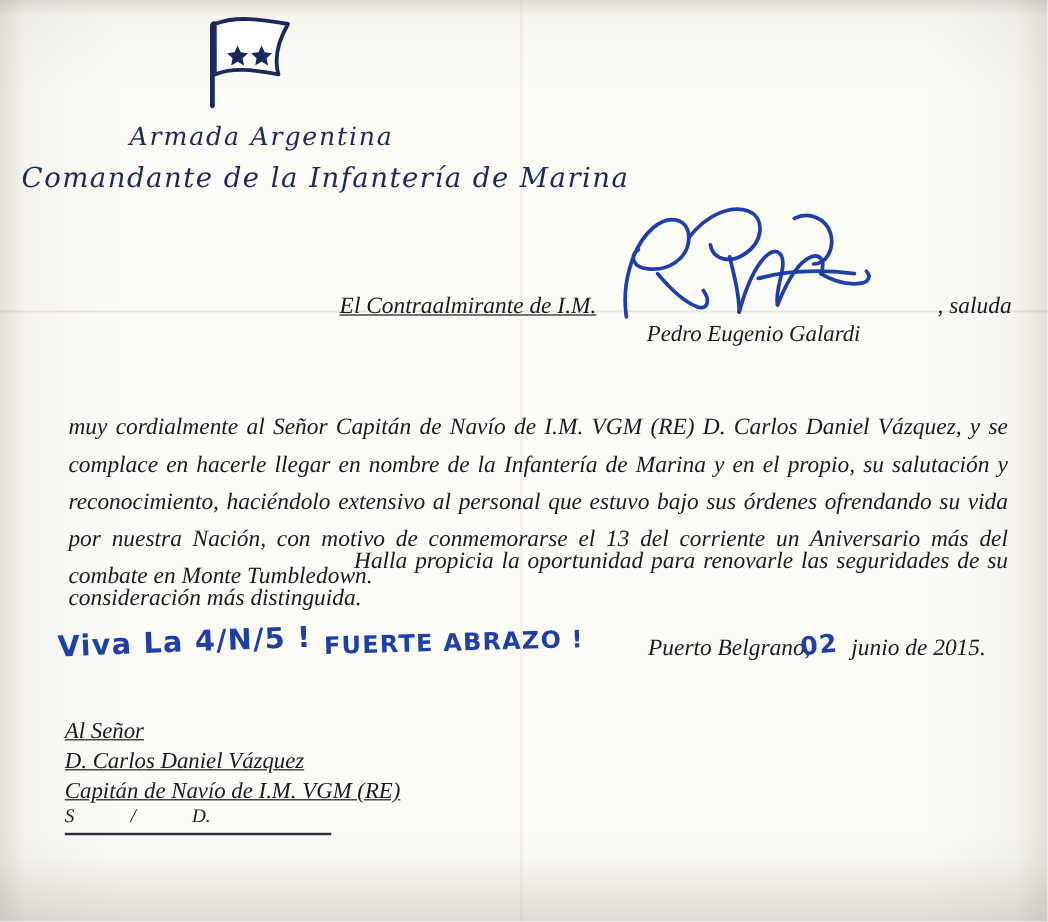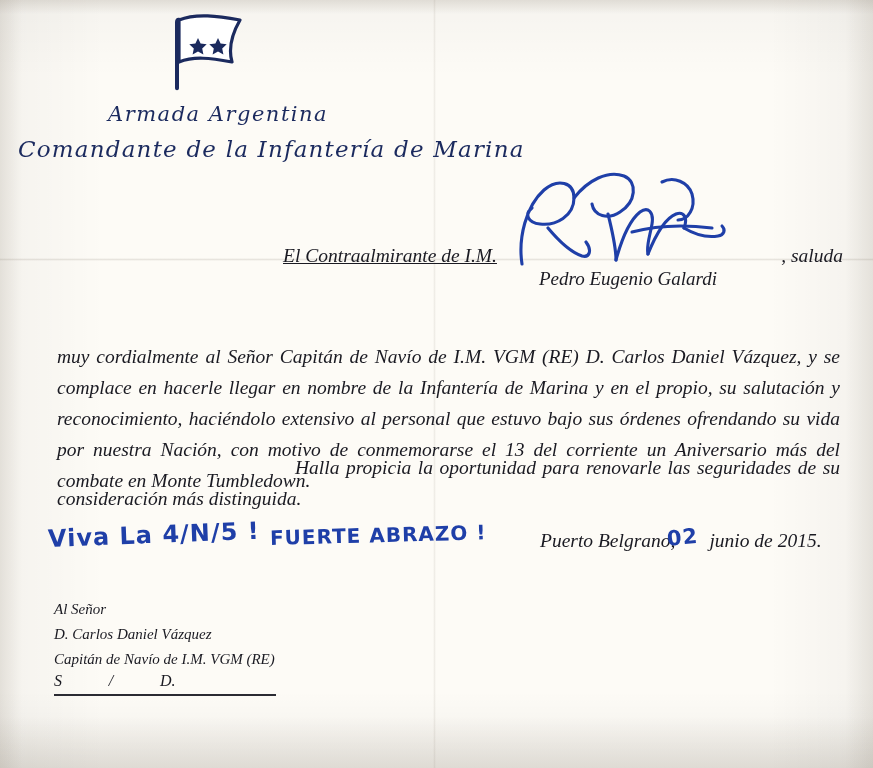--- a/index.html
+++ b/index.html
@@ -147,23 +147,24 @@
     white-space: nowrap;
   }
 
   
   #addressee {
     position: absolute;
     left: 54px;
     top: 597px;
     font-family: "Liberation Serif", serif;
     font-style: italic;
-    font-size: 15px;
+    font-size: 19px;
     color: #1a1a22;
     line-height: 25px;
+    text-decoration: underline;
   }
   #addressee div { white-space: nowrap; }
 
   #ref-line {
     position: absolute;
     left: 54px;
     top: 672px;
     width: 225px;
     font-family: "Liberation Serif", serif;
     font-style: italic;

